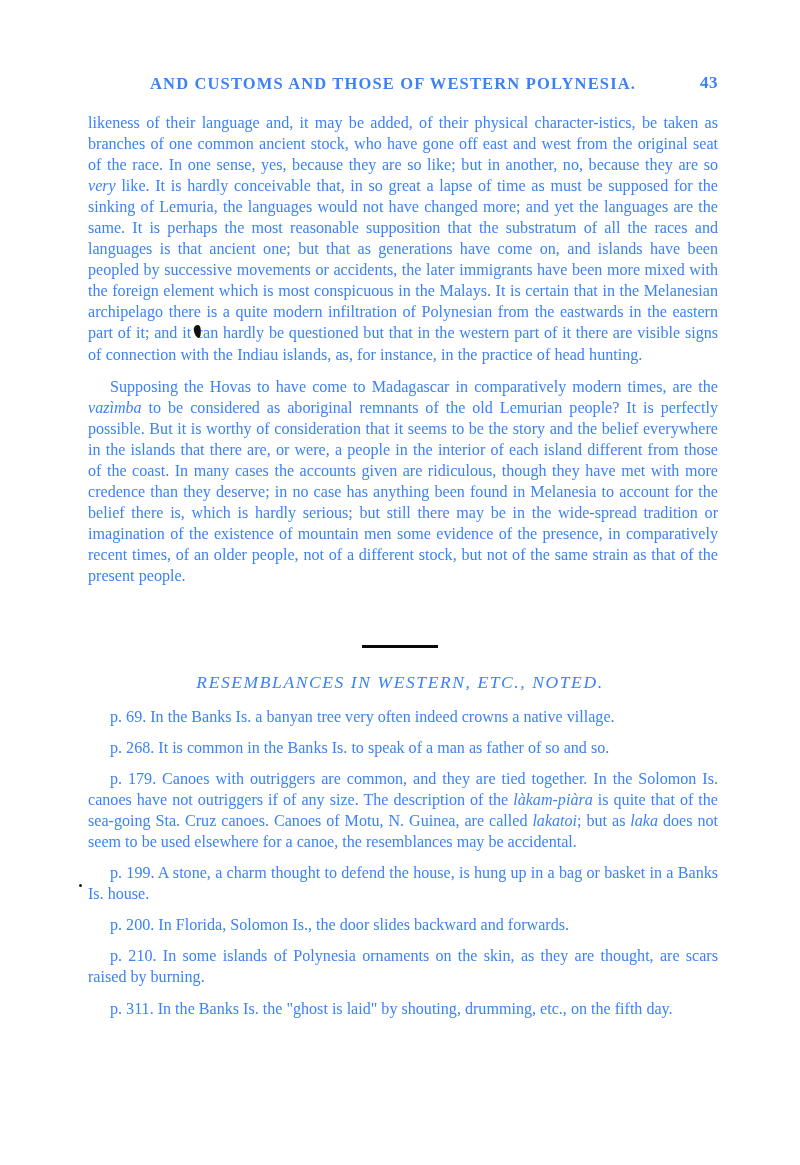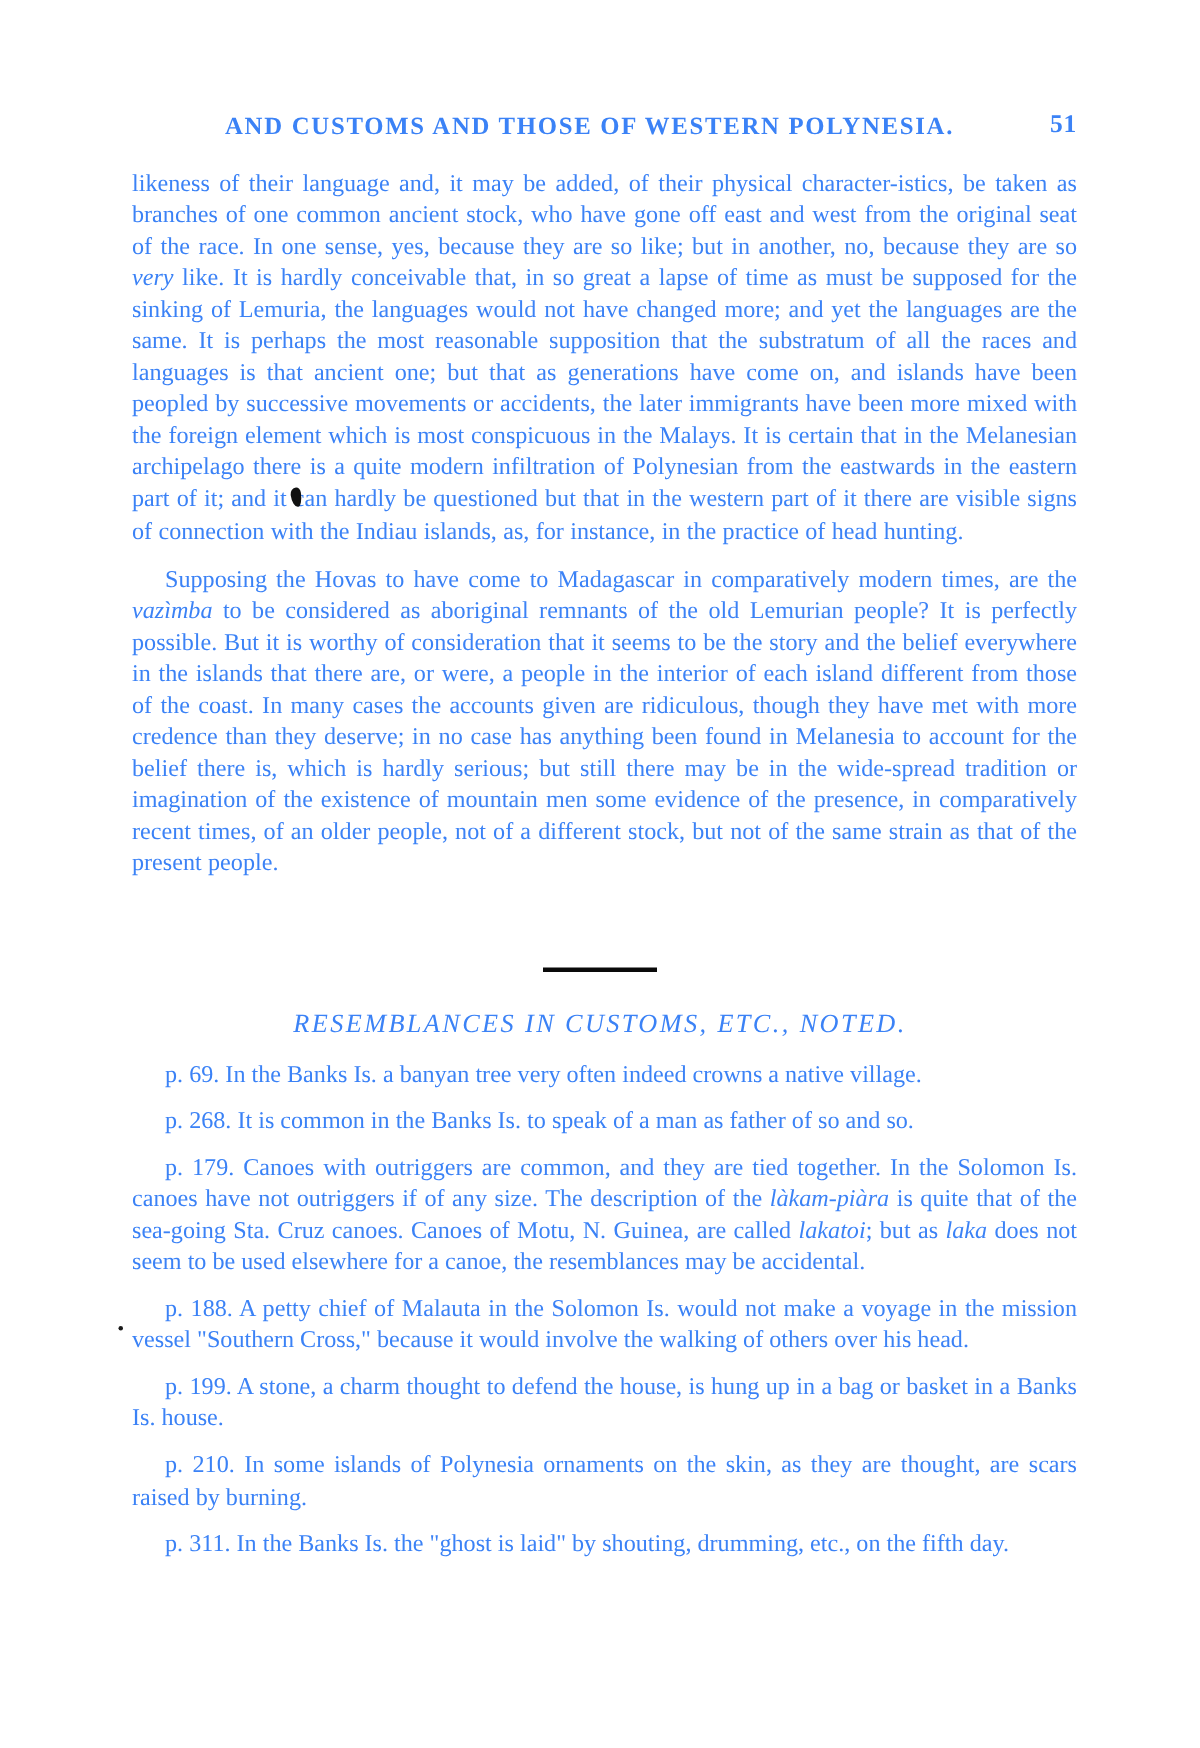--- a/index.html
+++ b/index.html
@@ -151,50 +151,50 @@
     pointer-events: none;
   }
 </style>
 </head>
 <body>
 
 <div class="page">
 
   <div class="running-head">
     <span class="head-title">AND CUSTOMS AND THOSE OF WESTERN POLYNESIA.</span>
-    <span class="head-folio">51</span>
+    <span class="head-folio">43</span>
   </div>
 
   <div class="textblock">
 
     <p class="para"><span>likeness of their language and, it may be added, of their physical character-istics, be taken as branches of one common ancient stock, who have gone off east and west from the original seat of the race. In one sense, yes, because they are so like; but in another, no, because they are so </span><span class="ital">very</span><span> like. It is hardly conceivable that, in so great a lapse of time as must be supposed for the sinking of Lemuria, the languages would not have changed more; and yet the languages are the same. It is perhaps the most reasonable supposition that the substratum of all the races and languages is that ancient one; but that as generations have come on, and islands have been peopled by successive movements or accidents, the later immigrants have been more mixed with the foreign element which is most conspicuous in the Malays. It is certain that in the Melanesian archipelago there is a quite modern infiltration of Polynesian from the eastwards in the eastern part of it; and it can hardly be questioned but that in the western part of it there are visible signs of connection with the Indiau islands, as, for instance, in the practice of head hunting.</span></p>
 
     <p class="para indent gap-before"><span>Supposing the Hovas to have come to Madagascar in comparatively modern times, are the </span><span class="ital">vazìmba</span><span> to be considered as aboriginal remnants of the old Lemurian people? It is perfectly possible. But it is worthy of consideration that it seems to be the story and the belief everywhere in the islands that there are, or were, a people in the interior of each island different from those of the coast. In many cases the accounts given are ridiculous, though they have met with more credence than they deserve; in no case has anything been found in Melanesia to account for the belief there is, which is hardly serious; but still there may be in the wide-spread tradition or imagination of the existence of mountain men some evidence of the presence, in comparatively recent times, of an older people, not of a different stock, but not of the same strain as that of the present people.</span></p>
 
   </div>
 
   <div class="ink-blot"></div>
 
   <div class="section-rule"></div>
 
-  <div class="section-heading">RESEMBLANCES IN CUSTOMS, ETC., NOTED.</div>
+  <div class="section-heading">RESEMBLANCES IN WESTERN, ETC., NOTED.</div>
 
   <div class="notes">
 
 
     <p class="note"><span>p. 69. In the Banks Is. a banyan tree very often indeed crowns a native village.</span></p>
 
     <p class="note"><span>p. 268. It is common in the Banks Is. to speak of a man as father of so and so.</span></p>
 
     <p class="note"><span>p. 179. Canoes with outriggers are common, and they are tied together. In the Solomon Is. canoes have not outriggers if of any size. The description of the </span><span class="ital">làkam-piàra</span><span> is quite that of the sea-going Sta. Cruz canoes. Canoes of Motu, N. Guinea, are called </span><span class="ital">lakatoi</span><span>; but as </span><span class="ital">laka</span><span> does not seem to be used elsewhere for a canoe, the resemblances may be accidental.</span></p>
 
-    <p class="note"><span>p. 188. A petty chief of Malauta in the Solomon Is. would not make a voyage in the mission vessel "Southern Cross," because it would involve the walking of others over his head.</span></p>
 
     <p class="note"><span>p. 199. A stone, a charm thought to defend the house, is hung up in a bag or basket in a Banks Is. house.</span></p>
 
+    <p class="note"><span>p. 200. In Florida, Solomon Is., the door slides backward and forwards.</span></p>
 
     <p class="note"><span>p. 210. In some islands of Polynesia ornaments on the skin, as they are thought, are scars raised by burning.</span></p>
 
     <p class="note"><span>p. 311. In the Banks Is. the "ghost is laid" by shouting, drumming, etc., on the fifth day.</span></p>
 
   </div>
 
   <div class="margin-fleck"></div>
 
 </div>

